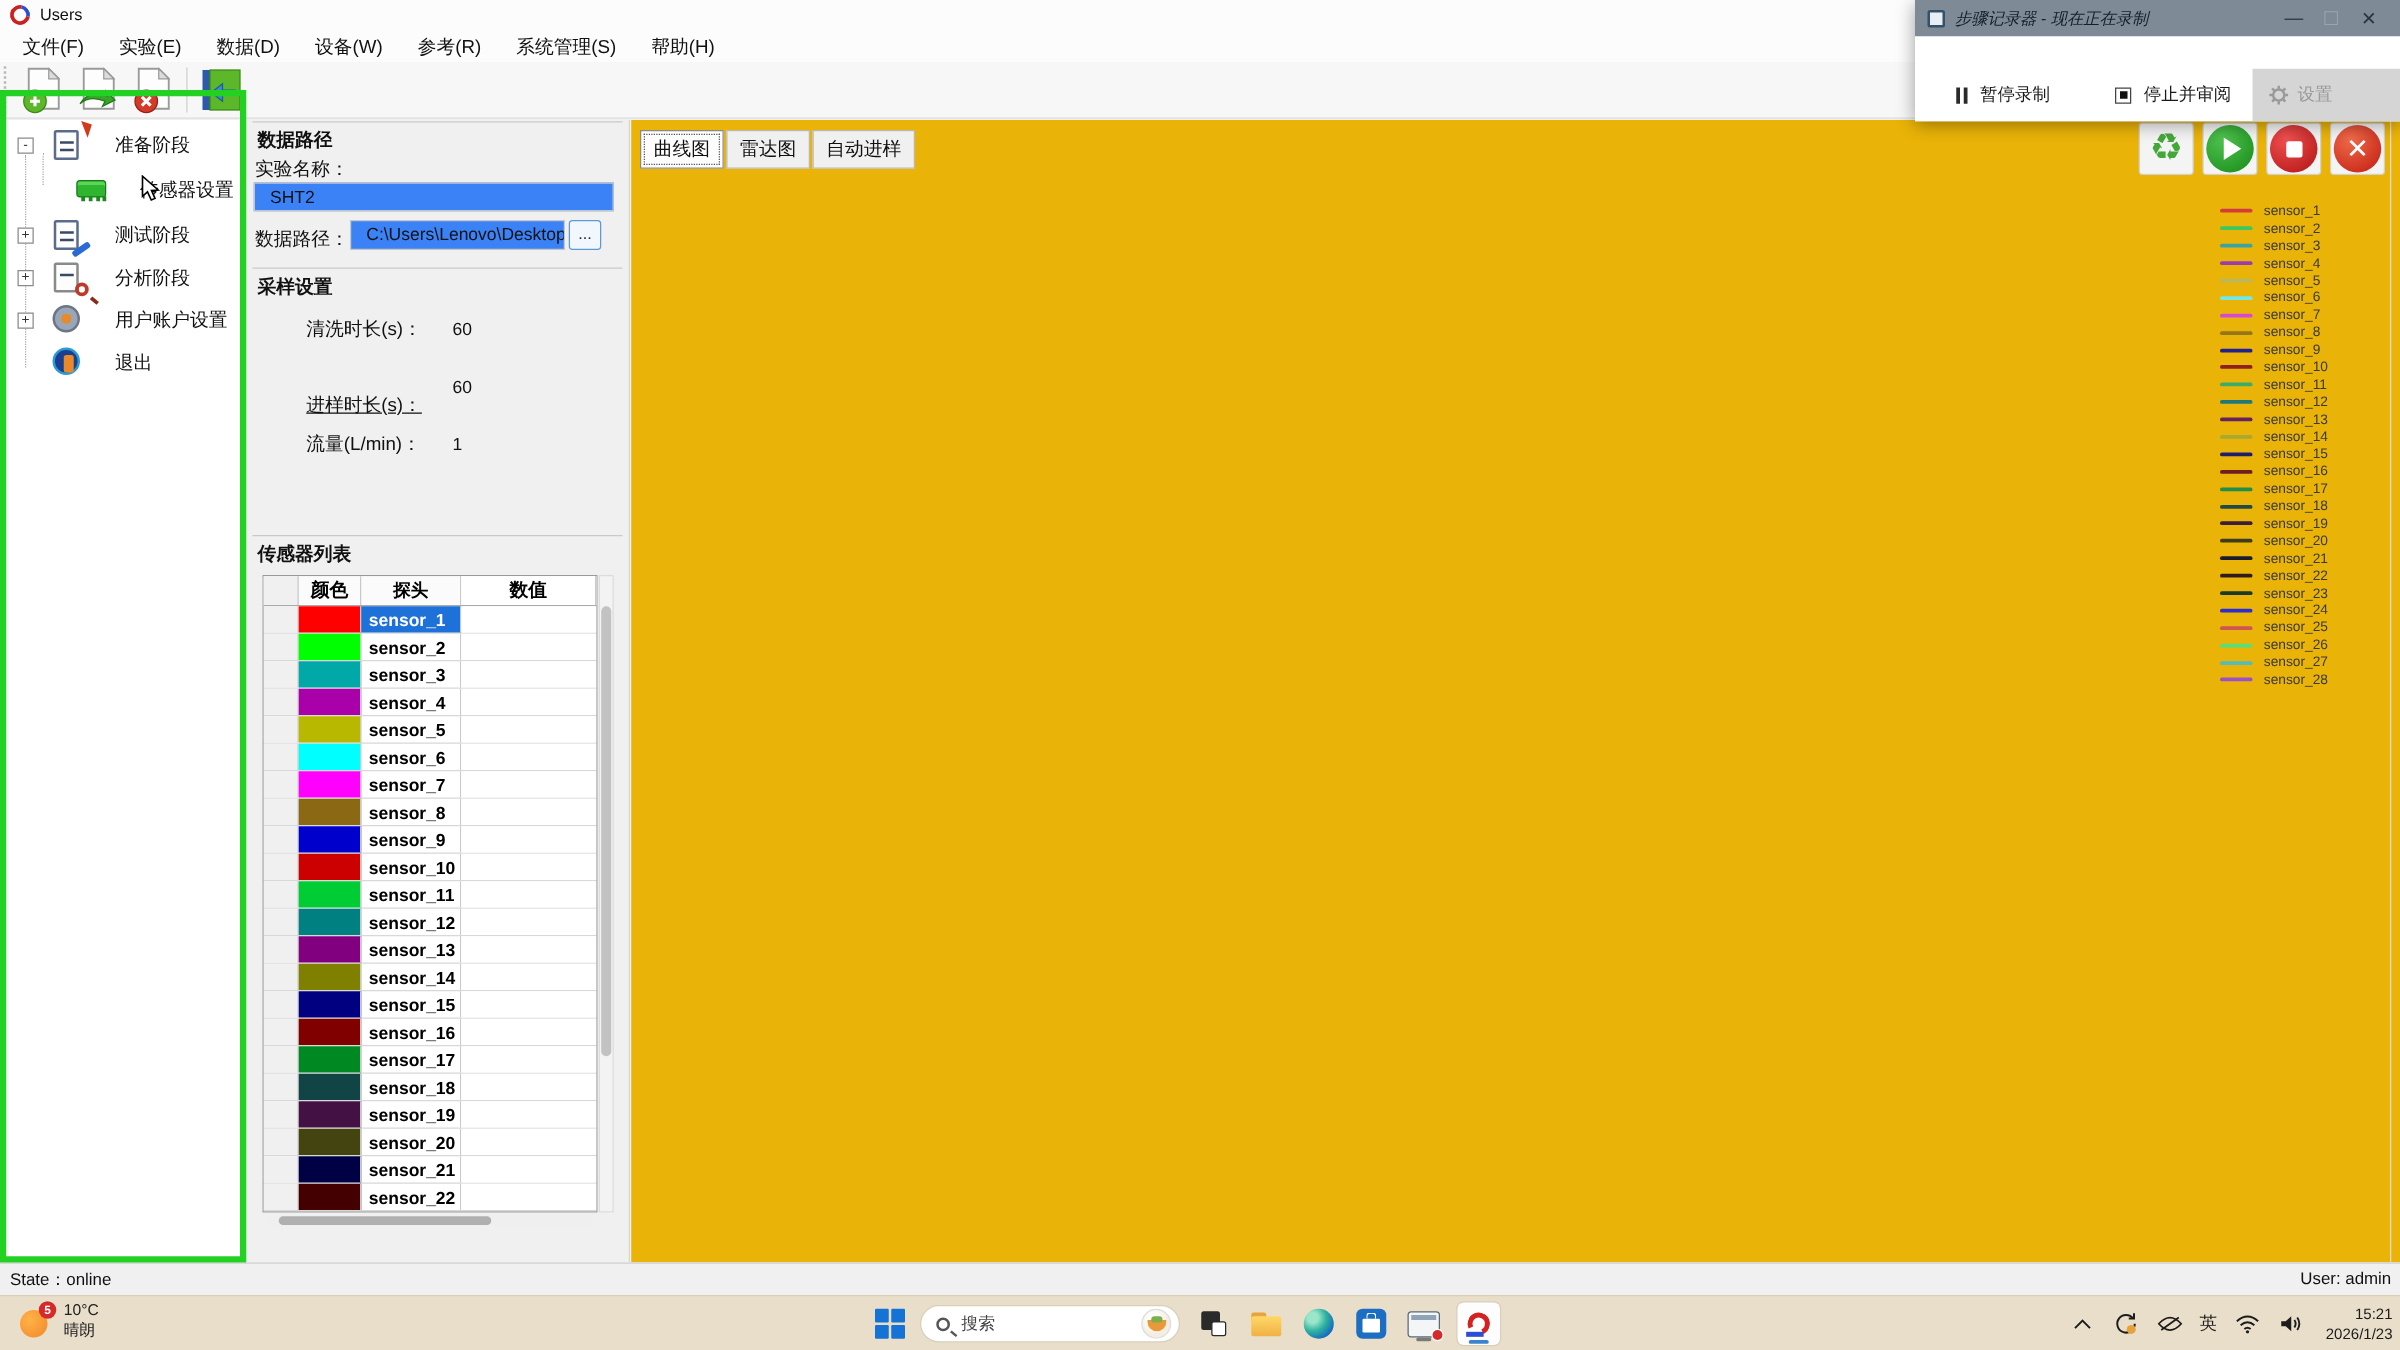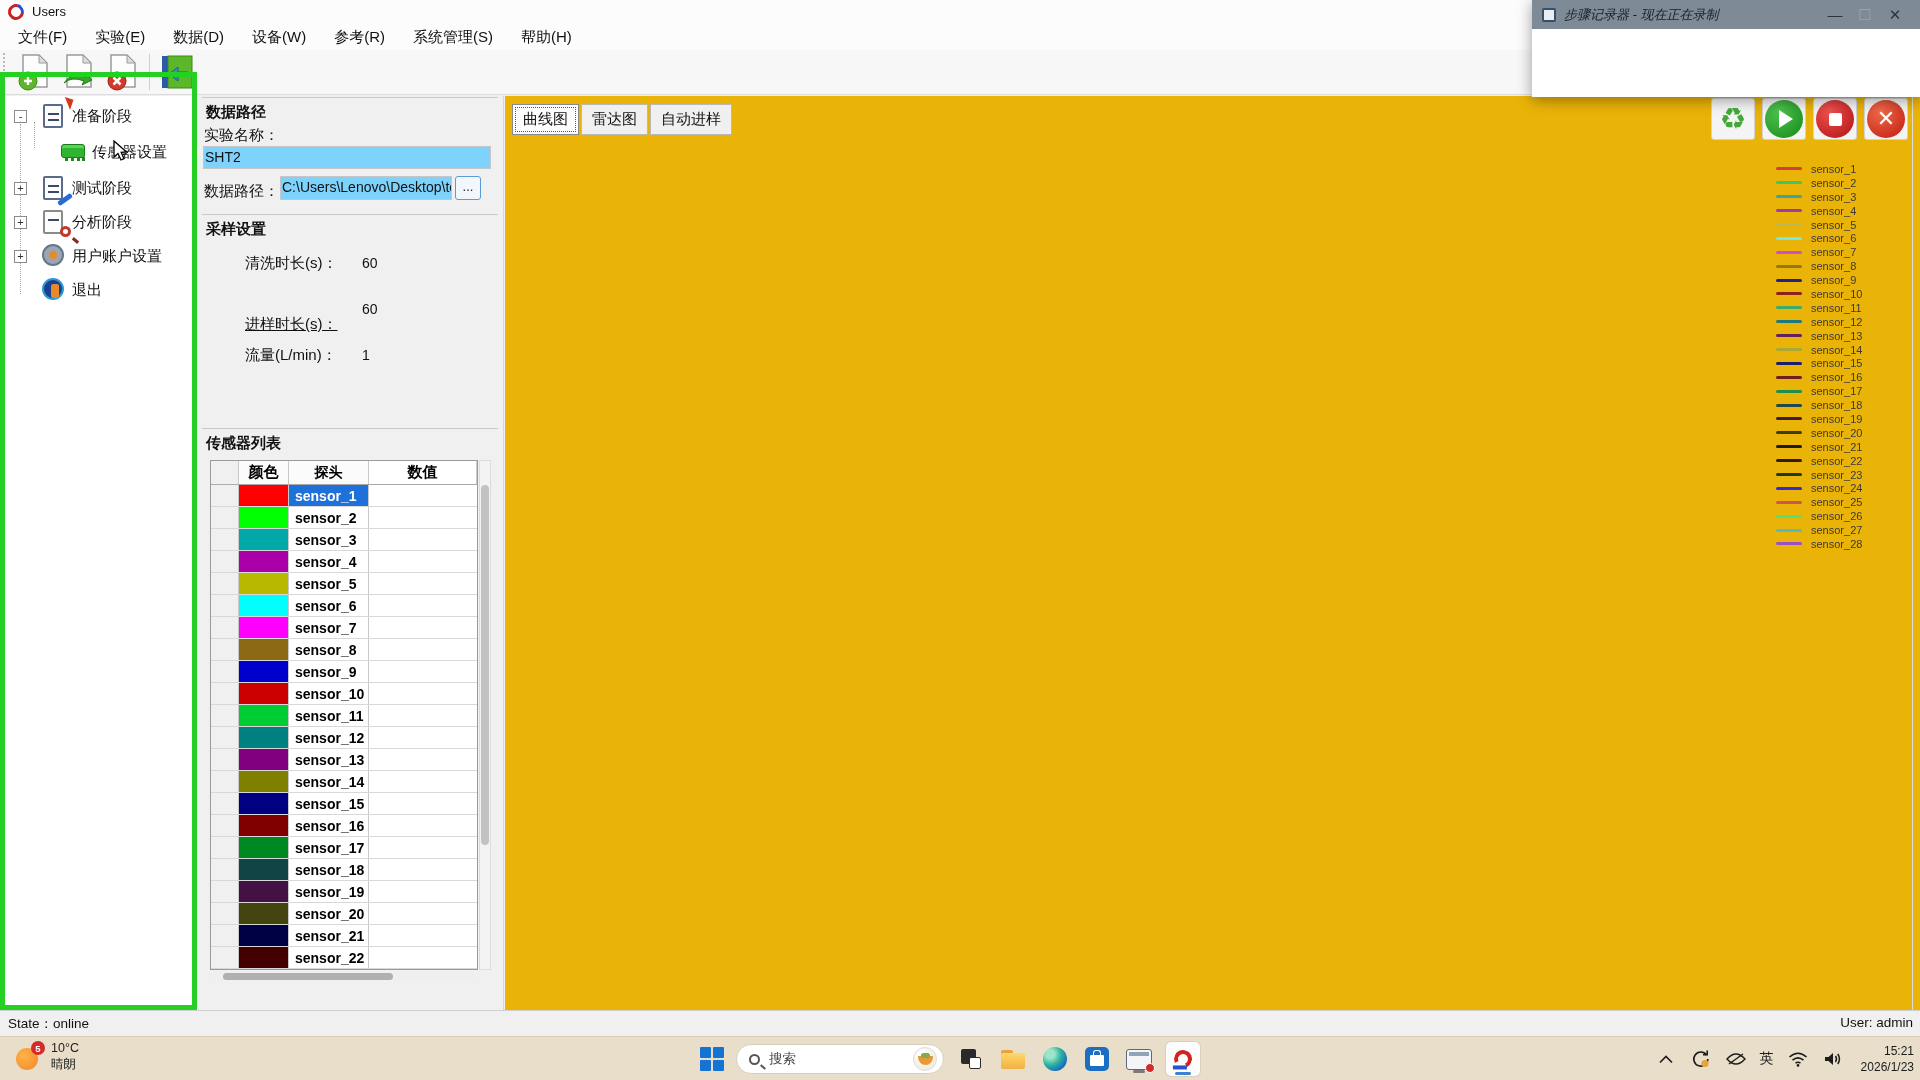--- a/index.html
+++ b/index.html
@@ -16,21 +16,21 @@
   .tb-grip{width:6px;height:38px;margin:0 3px;border-left:2px dotted #b9b9b9;}
   .tb-btn{width:44px;height:42px;display:flex;align-items:center;justify-content:center;border-radius:3px;}
   .tb-sep{width:1px;height:36px;background:#cfcfcf;margin:0 5px;}
 
   
   .rec-highlight{position:absolute;left:0;top:72px;width:197px;height:938px;border:5px solid #22d122;z-index:40;pointer-events:none;}
 
   
   .tree-panel{position:absolute;left:0;top:96px;width:197px;height:914px;background:#ffffff;}
   .tree-row{position:absolute;display:flex;align-items:center;height:32px;width:100%;}
-  .tree-label{font-size:15px;color:#111;margin-left:4px;white-space:nowrap;}
+  .tree-label{font-size:15px;color:#111;margin-left:24px;white-space:nowrap;}
   .expander{position:absolute;left:14px;width:13px;height:13px;background:#fff;border:1px solid #8a8a8a;font-size:11px;line-height:10px;text-align:center;color:#333;}
   .tree-icon{width:28px;height:28px;position:relative;flex:none;}
   .dotline-v{position:absolute;border-left:1px dotted #a8a8a8;}
 
   
   .clipboard{position:absolute;left:3px;top:2px;width:20px;height:24px;background:#fdfdfd;border:2px solid #5a6b8c;border-radius:2px;}
   .clipboard i{position:absolute;left:3px;height:2px;background:#3a4a66;}
   .pen{position:absolute;right:-4px;top:-4px;width:0;height:0;border-left:9px solid transparent;border-top:11px solid #d23a1a;transform:rotate(18deg);}
   .bluekey{position:absolute;right:-5px;bottom:0px;width:16px;height:5px;background:#2a6ad4;border-radius:2px;transform:rotate(-35deg);}
   .mag{position:absolute;right:-3px;bottom:-1px;width:11px;height:11px;border:3px solid #c03a2a;border-radius:50%;}
@@ -41,21 +41,21 @@
   .gear i{position:absolute;left:5px;top:5px;width:8px;height:8px;border-radius:50%;background:#e8892a;}
   .exit-ic{position:absolute;left:2px;top:2px;width:22px;height:22px;border-radius:50%;background:#1a3f8f;border:2px solid #2a9ad4;}
   .exit-ic i{position:absolute;left:7px;top:4px;width:8px;height:14px;background:#e8892a;border-radius:2px;}
 
   
   .mid{position:absolute;left:197px;top:96px;width:307px;height:914px;background:#f0f0f0;border-right:1px solid #d6d6d6;}
   .group-line{position:absolute;left:5px;width:296px;border-top:1px solid #c9c9c9;}
   .group-title{position:absolute;left:9px;font-size:15px;font-weight:bold;color:#111;}
   .field-label{position:absolute;font-size:15px;color:#111;}
   .field-value{position:absolute;font-size:14px;color:#111;}
-  .txt-input{position:absolute;background:#7dd3fc;border:1px solid #c6c6c6;font-size:14px;color:#111;padding:2px 1px;font-family:inherit;}
+  .txt-input{position:absolute;background:#3b82f6;border:1px solid #c6c6c6;font-size:14px;color:#111;padding:2px 12px;font-family:inherit;}
   .browse-btn{position:absolute;width:26px;height:24px;background:#f2f7fd;border:1px solid #5b9bd5;border-radius:3px;font-size:13px;color:#222;text-align:center;line-height:20px;}
 
   
   .sensor-table{position:absolute;left:13px;top:364px;width:268px;border:1px solid #9a9a9a;background:#fff;}
   .st-header{display:flex;height:24px;background:#fbfbfb;border-bottom:1px solid #aaaaaa;font-weight:bold;font-size:15px;}
   .st-header div{display:flex;align-items:center;justify-content:center;border-right:1px solid #c9c9c9;}
   .st-row{display:flex;height:22px;border-bottom:1px solid #d8d8d8;}
   .c-rowhdr{width:28px;background:#f0f0f0;border-right:1px solid #c9c9c9;flex:none;}
   .c-color{width:50px;border-right:1px solid #c9c9c9;flex:none;}
   .c-name{width:80px;border-right:1px solid #c9c9c9;flex:none;display:flex;align-items:center;padding-left:6px;font-weight:bold;font-size:14px;color:#000;}
@@ -590,20 +590,45 @@
 </div>
 
 <div class="recorder">
   <div class="rec-title">
     <span class="rec-title-icon"></span>
     <span class="rec-title-text">步骤记录器 - 现在正在录制</span>
     <span class="rec-ctl">—</span>
     <span class="rec-ctl dim">☐</span>
     <span class="rec-ctl">✕</span>
   </div>
+  <div class="rec-bar">
+    <div class="grayzone"></div>
+    <div class="rec-btn" style="left:33px">
+      <span class="pause-ic">
+          <i></i>
+          <i></i>
+        </span>
+      <span>暂停录制</span>
+    </div>
+    <div class="rec-btn" style="left:160px">
+      <span class="stopv-ic">
+          <i></i>
+        </span>
+      <span>停止并审阅</span>
+    </div>
+    <div class="rec-btn settings-btn" style="left:283px">
+      <svg width="16" height="16" viewBox="0 0 16 16" style="margin-right:7px">
+        <circle cx="8" cy="8" r="4.5" fill="none" stroke="#9a9a9a" stroke-width="2"></circle>
+        <g stroke="#9a9a9a" stroke-width="2">
+          <path d="M8 0.5 v2.5 M8 13 v2.5 M0.5 8 h2.5 M13 8 h2.5 M2.7 2.7 l1.8 1.8 M11.5 11.5 l1.8 1.8 M13.3 2.7 l-1.8 1.8 M4.5 11.5 l-1.8 1.8"></path>
+        </g>
+      </svg>
+      <span>设置</span>
+    </div>
+  </div>
 </div>
 
 <div class="statusbar">
   <span style="position:absolute;left:8px;top:4px">State：online</span>
   <span style="position:absolute;right:7px;top:4px">User: admin</span>
 </div>
 
 <div class="taskbar">
   <div class="weather">
     <span class="sun">

